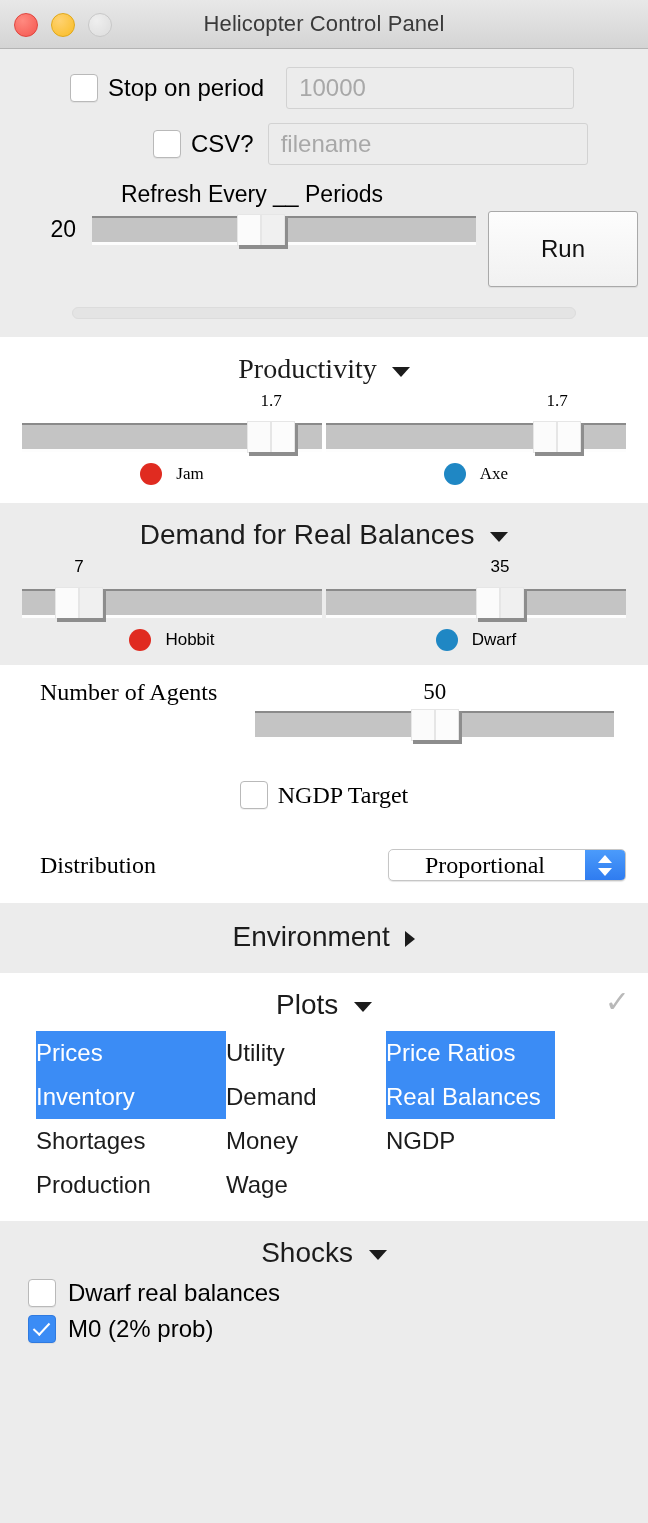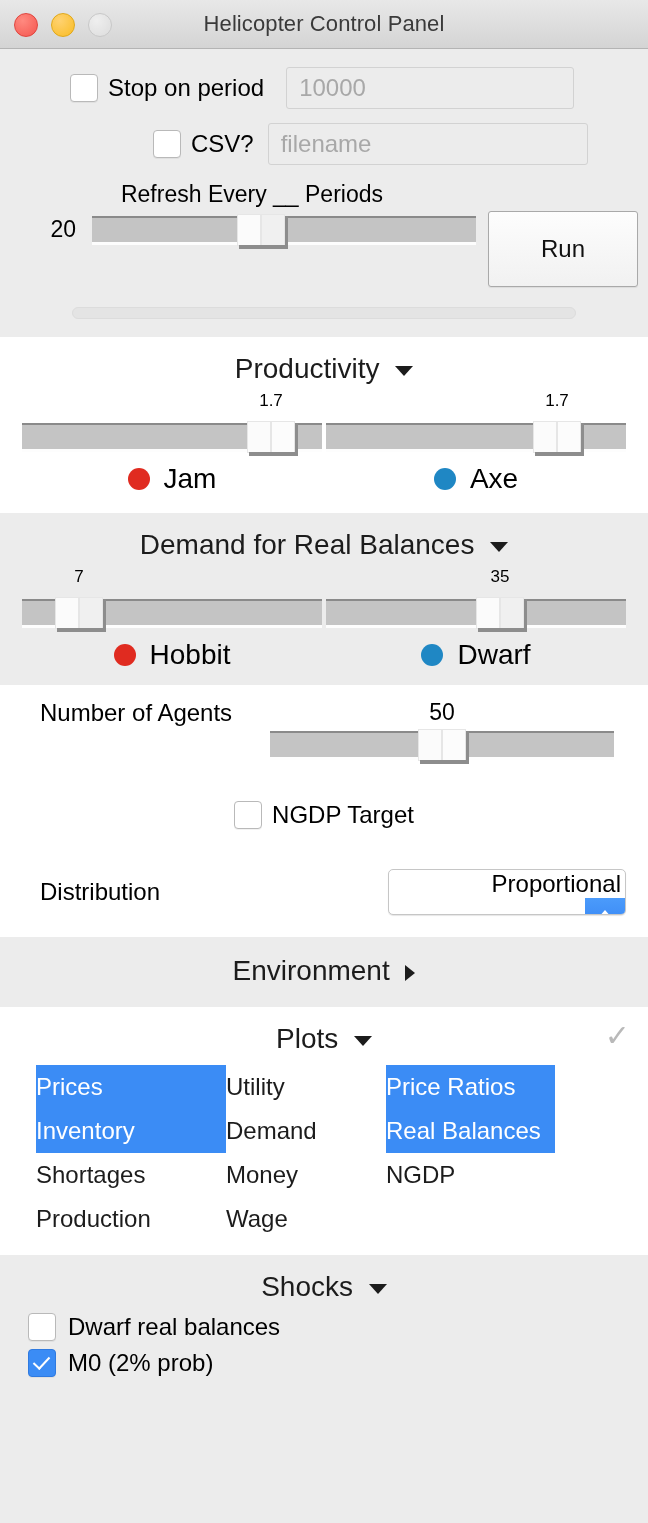--- a/index.html
+++ b/index.html
@@ -24,21 +24,21 @@
   .light.red{background:radial-gradient(circle at 35% 30%,#ff8a80,#f4564f);border:1px solid #e0453e;}
   .light.yellow{background:radial-gradient(circle at 35% 30%,#ffd271,#f9bc24);border:1px solid #e0a81a;}
   .light.gray{background:radial-gradient(circle at 35% 30%,#efefef,#dcdcdc);border:1px solid #c8c8c8;}
   .title{
     width:100%;text-align:center;font-size:22px;color:#3a3a3a;
     letter-spacing:.1px;
   }
 
   
   .sec-gray{background:#ececec;}
-  .sec-white{background:#ffffff;}
+  .sec-white{background:#ffffff;font-family:Liberation Serif, serif;}
 
   
   .top-panel{padding:18px 0 8px 0;}
   .row{display:flex;align-items:center;}
   .row-stop{margin-left:70px;margin-bottom:14px;}
   .row-csv{margin-left:128px;margin-bottom:16px;padding-left:25px;}
 
   .cb{
     width:26px;height:26px;border-radius:4px;
     background:#ffffff;border:1px solid #b9b9b9;
@@ -125,37 +125,37 @@
     border-left:10px solid #1c1c1c;
   }
 
   
   .pair{display:flex;gap:4px;padding:0 22px;}
   .pair-col{flex:1 1 50%;}
   .pair-val{font-size:17px;color:#000;height:30px;position:relative;}
   .pair-val span{position:absolute;transform:translateX(-50%);white-space:nowrap;}
   .legend{display:flex;justify-content:center;align-items:center;margin-top:12px;}
   .dot{width:22px;height:22px;border-radius:50%;}
-  .legend-label{font-size:28px;color:#000;margin-left:14px;}
+  .legend-label{font-size:17px;color:#000;margin-left:14px;}
 
   
   .agents-row{display:flex;align-items:flex-start;padding:14px 34px 0 40px;}
   .agents-label{font-size:24px;color:#000;flex:0 0 auto;}
   .agents-slider-wrap{margin-left:38px;flex:1 1 auto;}
   .agents-val{font-size:23px;color:#000;height:30px;position:relative;text-align:center;}
   .agents-val span{position:absolute;transform:translateX(-50%);}
 
   .ngdp-row{display:flex;align-items:center;justify-content:center;margin-top:42px;}
   .dist-row{display:flex;align-items:center;margin-top:40px;padding:0 22px 0 40px;}
   .dist-label{font-size:24px;color:#000;}
   .popup{
-    margin-left:auto;width:238px;height:46px;border-radius:5px;
+    margin-left:auto;width:238px;height:32px;border-radius:5px;
     background:#ffffff;border:1px solid #c6c6c6;
     box-shadow:0 1px 1px rgba(0,0,0,.10);
-    display:flex;align-items:flex-end;box-sizing:border-box;overflow:hidden;flex-direction:column;
+    display:flex;align-items:center;box-sizing:border-box;overflow:hidden;
   }
   .popup-text{flex:1 1 auto;text-align:center;font-size:24px;color:#000;padding-right:4px;}
   .popup-arrows{
     width:40px;height:100%;background:linear-gradient(to bottom,#4b9bfb,#2f7cf0);
     display:flex;flex-direction:column;align-items:center;justify-content:center;gap:5px;flex:0 0 auto;
   }
   .chev{width:0;height:0;border-left:7px solid transparent;border-right:7px solid transparent;}
   .chev.up{border-bottom:8px solid #fff;}
   .chev.down{border-top:8px solid #fff;}
 

